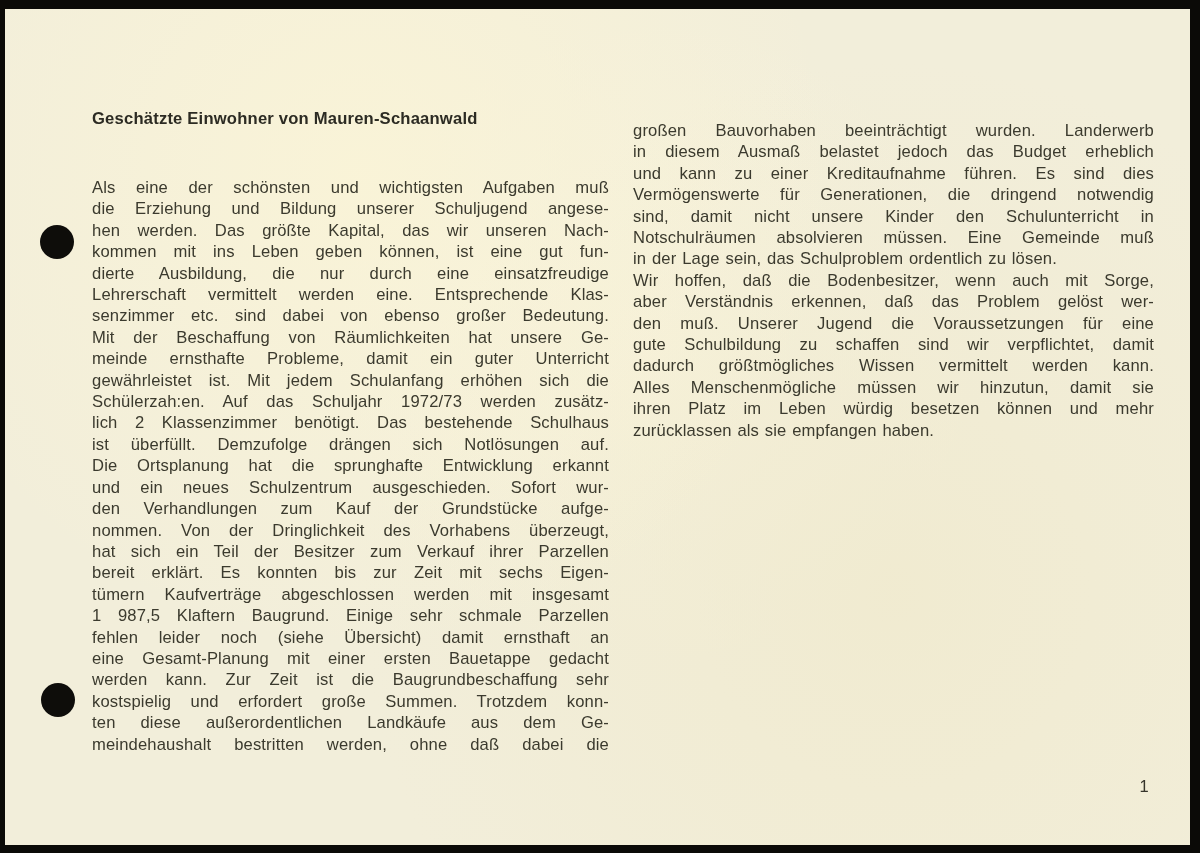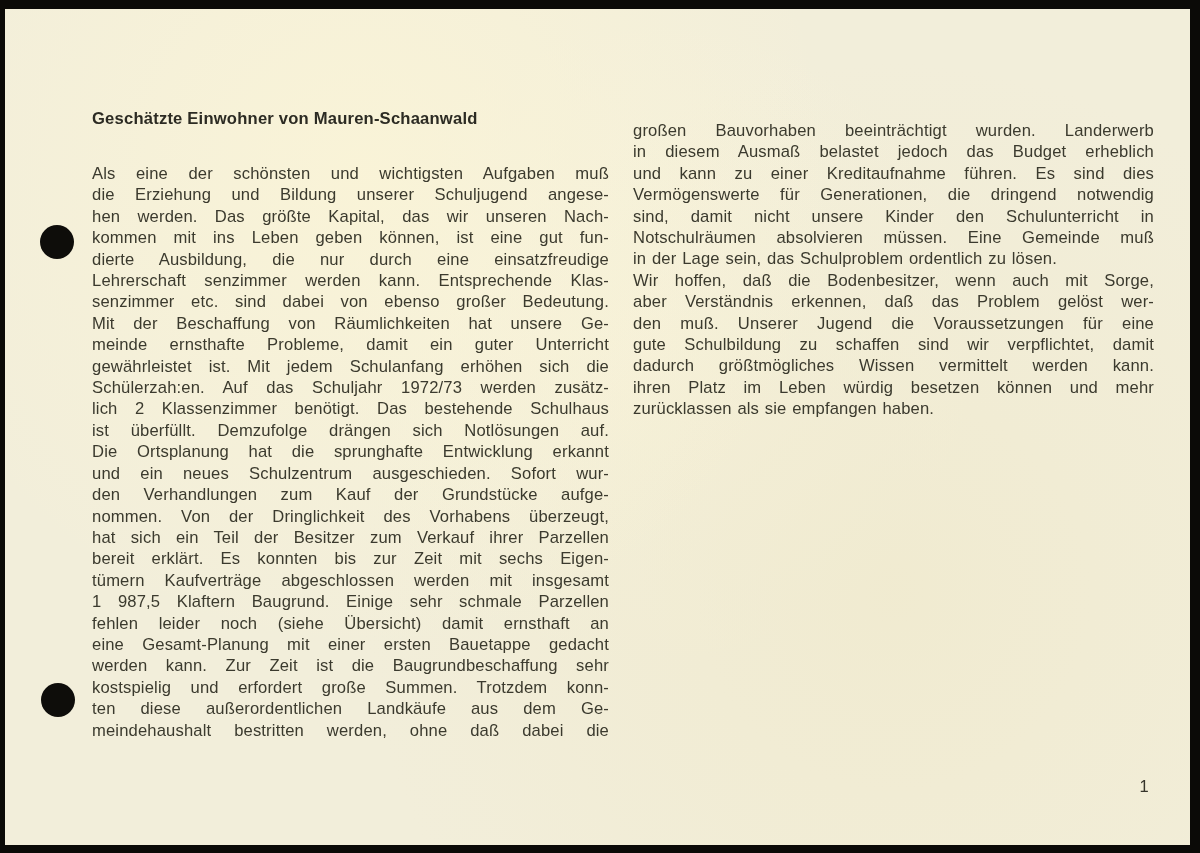--- a/index.html
+++ b/index.html
@@ -51,21 +51,21 @@
   .column {
     position: absolute;
     color: #3b3a2e;
     font-size: 16.6px;
     line-height: 21.4px;
     font-weight: 400;
     letter-spacing: 0.15px;
   }
   .column-left {
     left: 87px;
-    top: 154px;
+    top: 168px;
     width: 517px;
   }
   .column-right {
     left: 628px;
     top: 99px;
     width: 521px;
     margin-top: 12px;
   }
   .line {
     text-align: justify;
@@ -91,21 +91,21 @@
 <div class="scan">
   <div class="paper">
     <h1 class="page-title">Geschätzte Einwohner von Mauren-Schaanwald</h1>
 
     <div class="column column-left">
         <div class="line">Als eine der schönsten und wichtigsten Aufgaben muß</div>
         <div class="line">die Erziehung und Bildung unserer Schuljugend angese-</div>
         <div class="line">hen werden. Das größte Kapital, das wir unseren Nach-</div>
         <div class="line">kommen mit ins Leben geben können, ist eine gut fun-</div>
         <div class="line">dierte Ausbildung, die nur durch eine einsatzfreudige</div>
-        <div class="line">Lehrerschaft senzimmer werden kann. Entsprechende Klas-</div>
+        <div class="line">Lehrerschaft vermittelt werden eine. Entsprechende Klas-</div>
         <div class="line">senzimmer etc. sind dabei von ebenso großer Bedeutung.</div>
         <div class="line">Mit der Beschaffung von Räumlichkeiten hat unsere Ge-</div>
         <div class="line">meinde ernsthafte Probleme, damit ein guter Unterricht</div>
         <div class="line">gewährleistet ist. Mit jedem Schulanfang erhöhen sich die</div>
         <div class="line">Schülerzah:en. Auf das Schuljahr 1972/73 werden zusätz-</div>
         <div class="line">lich 2 Klassenzimmer benötigt. Das bestehende Schulhaus</div>
         <div class="line">ist überfüllt. Demzufolge drängen sich Notlösungen auf.</div>
         <div class="line">Die Ortsplanung hat die sprunghafte Entwicklung erkannt</div>
         <div class="line">und ein neues Schulzentrum ausgeschieden. Sofort wur-</div>
         <div class="line">den Verhandlungen zum Kauf der Grundstücke aufge-</div>
@@ -128,20 +128,21 @@
         <div class="line">und kann zu einer Kreditaufnahme führen. Es sind dies</div>
         <div class="line">Vermögenswerte für Generationen, die dringend notwendig</div>
         <div class="line">sind, damit nicht unsere Kinder den Schulunterricht in</div>
         <div class="line">Notschulräumen absolvieren müssen. Eine Gemeinde muß</div>
         <div class="line noj">in der Lage sein, das Schulproblem ordentlich zu lösen.</div>
         <div class="line">Wir hoffen, daß die Bodenbesitzer, wenn auch mit Sorge,</div>
         <div class="line">aber Verständnis erkennen, daß das Problem gelöst wer-</div>
         <div class="line">den muß. Unserer Jugend die Voraussetzungen für eine</div>
         <div class="line">gute Schulbildung zu schaffen sind wir verpflichtet, damit</div>
         <div class="line">dadurch größtmögliches Wissen vermittelt werden kann.</div>
+        <div class="line">Alles Menschenmögliche müssen wir hinzutun, damit sie</div>
         <div class="line">ihren Platz im Leben würdig besetzen können und mehr</div>
         <div class="line noj">zurücklassen als sie empfangen haben.</div>
       </div>
 
     <div class="page-number">1</div>
   </div>
 
   <div class="punch-hole hole-top"></div>
   <div class="punch-hole hole-bottom"></div>
 </div>

